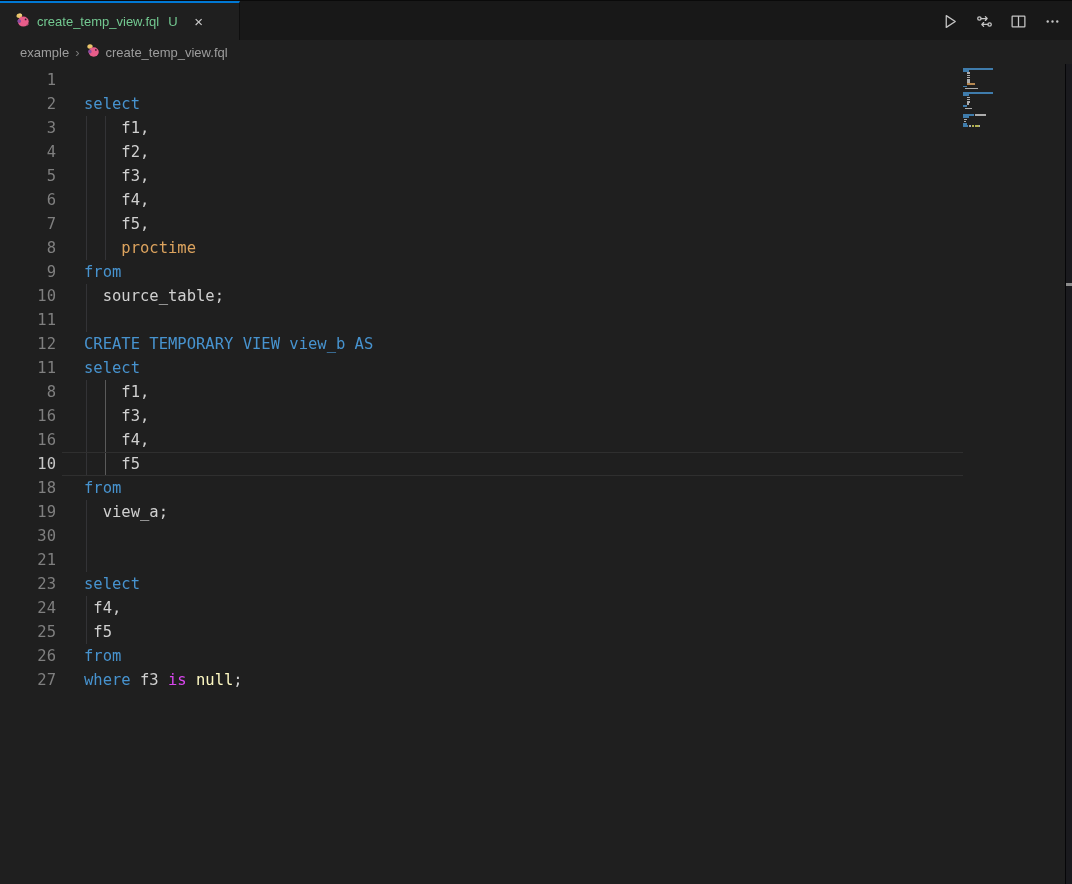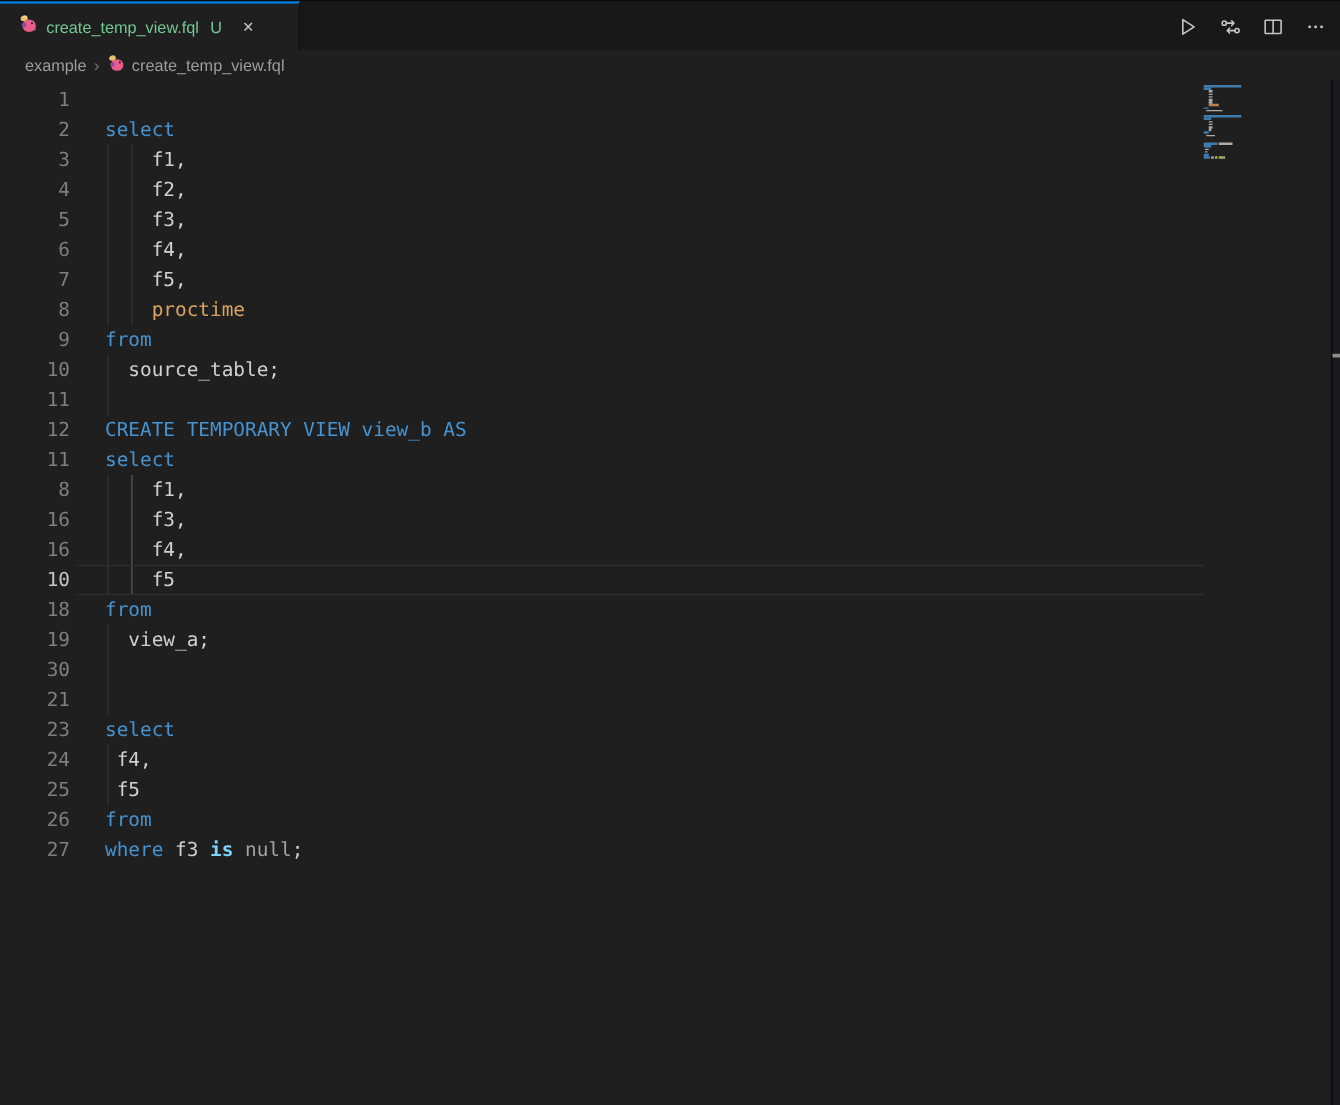--- a/index.html
+++ b/index.html
@@ -170,21 +170,21 @@
       <div class="code-line"><div class="guide" style="left: 86px;"></div><div class="guide hg" style="left: 104.6px;"></div><span class="ln">16</span><span class="code"><span style="color: rgb(208, 208, 208);">    f4,</span></span></div>
       <div class="code-line active"><div class="guide" style="left: 86px;"></div><div class="guide hg" style="left: 104.6px;"></div><span class="ln">10</span><span class="code"><span style="color: rgb(208, 208, 208);">    f5</span></span></div>
       <div class="code-line"><span class="ln">18</span><span class="code"><span style="color: rgb(71, 147, 207);">from</span></span></div>
       <div class="code-line"><div class="guide" style="left: 86px;"></div><span class="ln">19</span><span class="code"><span style="color: rgb(208, 208, 208);">  view_a;</span></span></div>
       <div class="code-line"><div class="guide" style="left: 86px;"></div><span class="ln">30</span><span class="code"></span></div>
       <div class="code-line"><div class="guide" style="left: 86px;"></div><span class="ln">21</span><span class="code"></span></div>
       <div class="code-line"><span class="ln">23</span><span class="code"><span style="color: rgb(71, 147, 207);">select</span></span></div>
       <div class="code-line"><div class="guide" style="left: 86px;"></div><span class="ln">24</span><span class="code"><span style="color: rgb(208, 208, 208);"> f4,</span></span></div>
       <div class="code-line"><div class="guide" style="left: 86px;"></div><span class="ln">25</span><span class="code"><span style="color: rgb(208, 208, 208);"> f5</span></span></div>
       <div class="code-line"><span class="ln">26</span><span class="code"><span style="color: rgb(71, 147, 207);">from</span></span></div>
-      <div class="code-line"><span class="ln">27</span><span class="code"><span style="color: rgb(71, 147, 207);">where</span><span style="color: rgb(208, 208, 208);"> f3 </span><span style="color: #7dd3fc; font-weight: bold;">is</span><span style="color: rgb(208, 208, 208);"> </span><span style="color: #a3a3a3; text-align: right;">null</span><span style="color: rgb(208, 208, 208);">;</span></span></div>
+      <div class="code-line"><span class="ln">27</span><span class="code"><span style="color: rgb(71, 147, 207);">where</span><span style="color: rgb(208, 208, 208);"> f3 </span><span style="color: #d946ef;">is</span><span style="color: rgb(208, 208, 208);"> </span><span style="color: #fef9c3; text-align: right;">null</span><span style="color: rgb(208, 208, 208);">;</span></span></div>
     </div>
   <div class="minimap">
       <div class="mm-seg" style="top: 0px; left: 0px; width: 30.07px; background: rgb(71, 147, 207);"></div>
       <div class="mm-seg" style="top: 2.2px; left: 0px; width: 5.82px; background: rgb(71, 147, 207);"></div>
       <div class="mm-seg" style="top: 4.4px; left: 3.88px; width: 2.91px; background: rgb(208, 208, 208);"></div>
       <div class="mm-seg" style="top: 6.6px; left: 3.88px; width: 2.91px; background: rgb(208, 208, 208);"></div>
       <div class="mm-seg" style="top: 8.8px; left: 3.88px; width: 2.91px; background: rgb(208, 208, 208);"></div>
       <div class="mm-seg" style="top: 11px; left: 3.88px; width: 2.91px; background: rgb(208, 208, 208);"></div>
       <div class="mm-seg" style="top: 13.2px; left: 3.88px; width: 2.91px; background: rgb(208, 208, 208);"></div>
       <div class="mm-seg" style="top: 15.4px; left: 3.88px; width: 7.76px; background: rgb(220, 163, 94);"></div>

